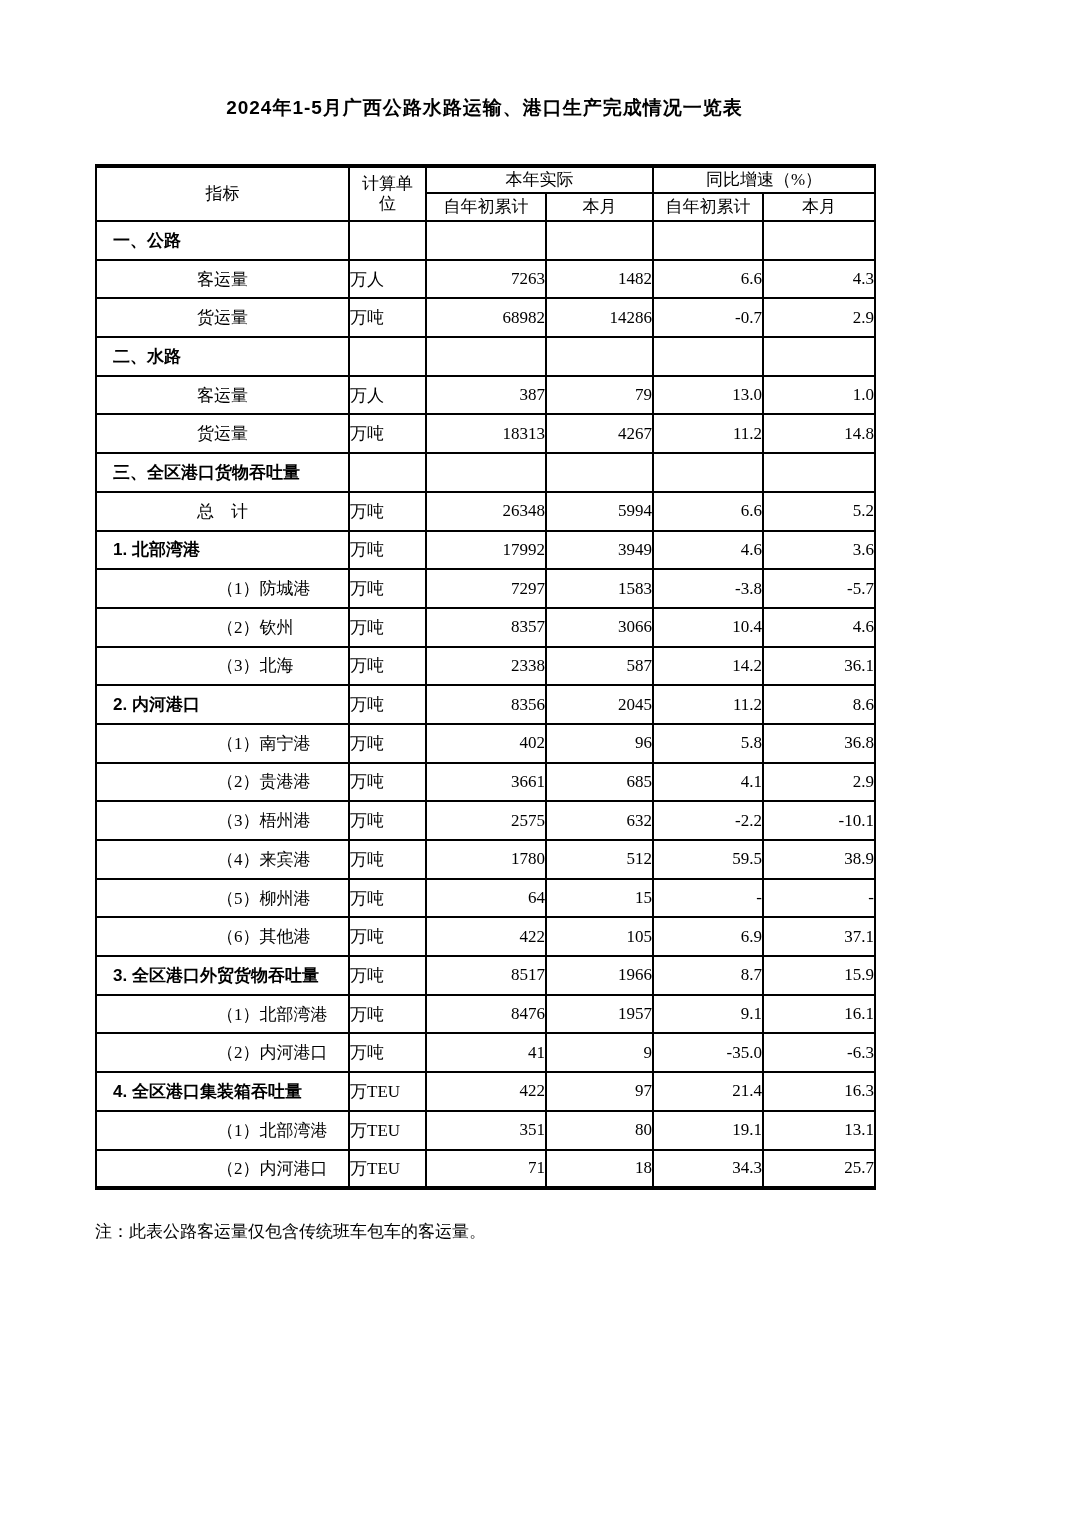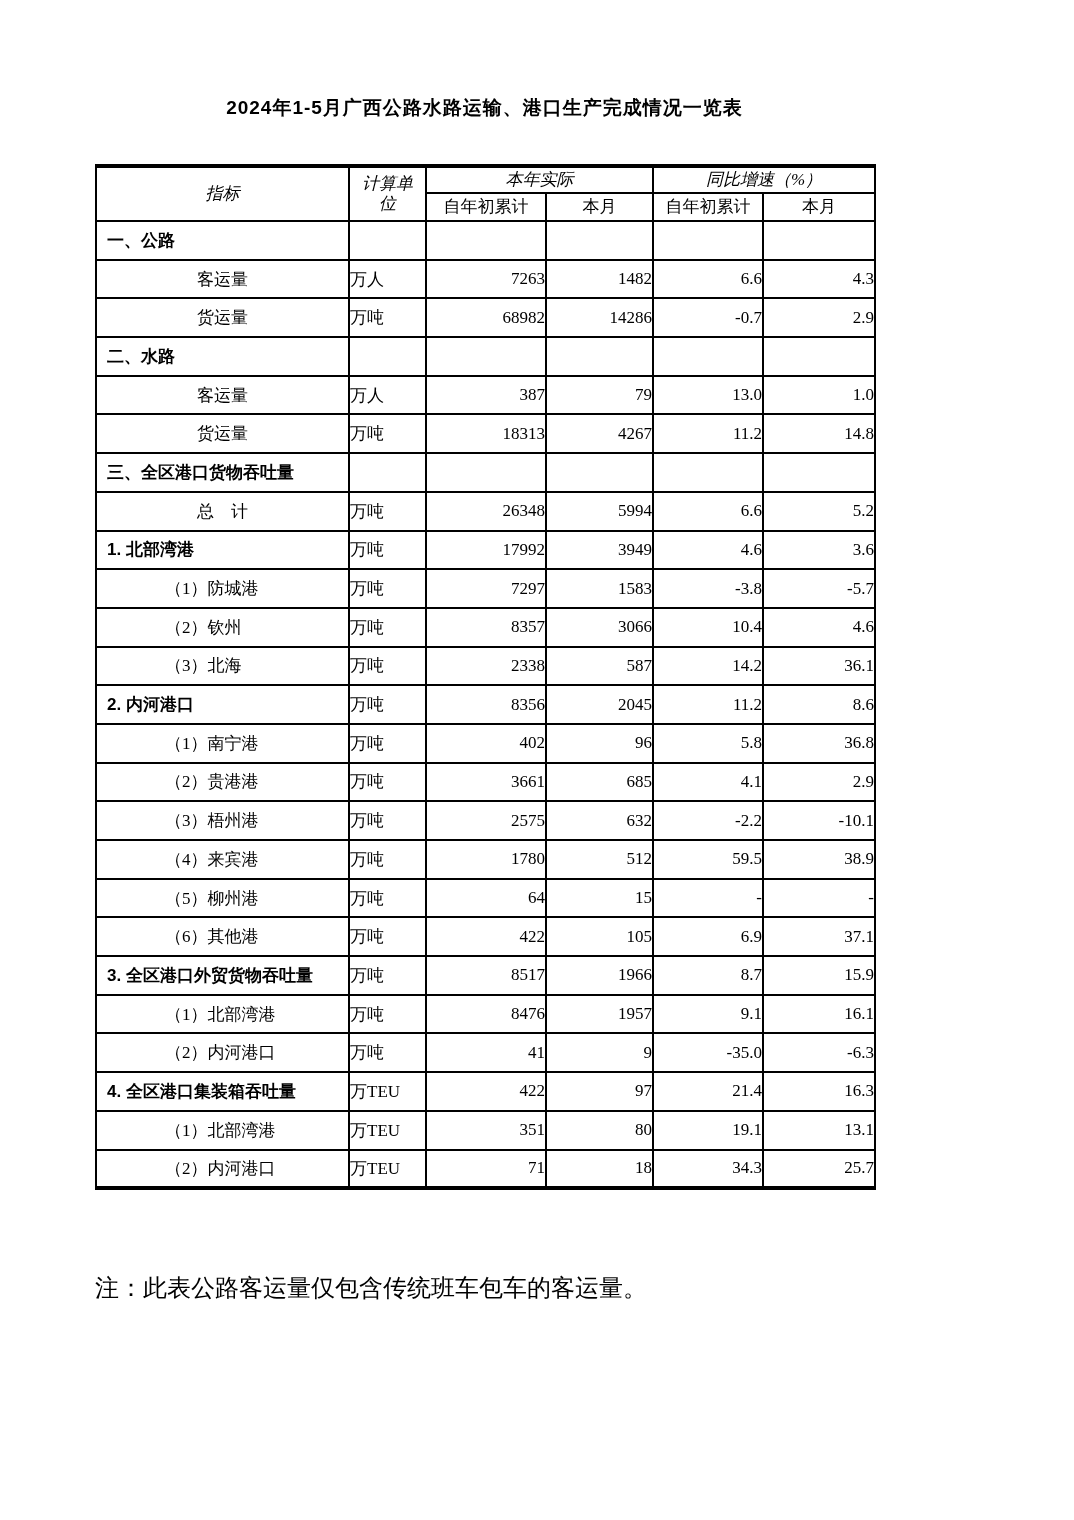--- a/index.html
+++ b/index.html
@@ -37,44 +37,44 @@
   table.main th, table.main td {
     border: 2px solid #000;
     padding: 0;
     vertical-align: middle;
     font-size: 17px;
     font-weight: normal;
     overflow: hidden;
     white-space: nowrap;
   }
   thead th { text-align: center; line-height: 1.25; }
-  thead tr.h1 { height: 27px; font-style: italic; }
+  thead tr.h1 { height: 27px; }
   thead tr.h2 { height: 28px; }
   thead .unit-line { display: block; line-height: 1.15; }
   tbody tr { height: 38.7px; }
   td.label { text-align: left; }
   td.label.section {
     font-family: "Liberation Sans", "DejaVu Sans", sans-serif;
     font-weight: bold;
-    padding-left: 10px;
+    padding-left: 16px;
   }
   td.label.total {
     font-family: "Liberation Sans", "DejaVu Sans", sans-serif;
     font-weight: normal;
     text-align: center;
   }
   td.label.center { text-align: center; }
-  td.label.sub { padding-left: 68px; }
+  td.label.sub { padding-left: 120px; }
   td.unit { }
   td.num { text-align: right; padding-right: 13px; }
   .footnote {
     position: absolute;
     left: 95px;
-    top: 1272px;
-    font-size: 24px;
+    top: 1220px;
+    font-size: 17px;
   }
 </style>
 </head>
 <body>
 
 <div class="title">2024年1-5月广西公路水路运输、港口生产完成情况一览表</div>
 
 <table class="main">
   <colgroup>
     <col style="width:253px">

